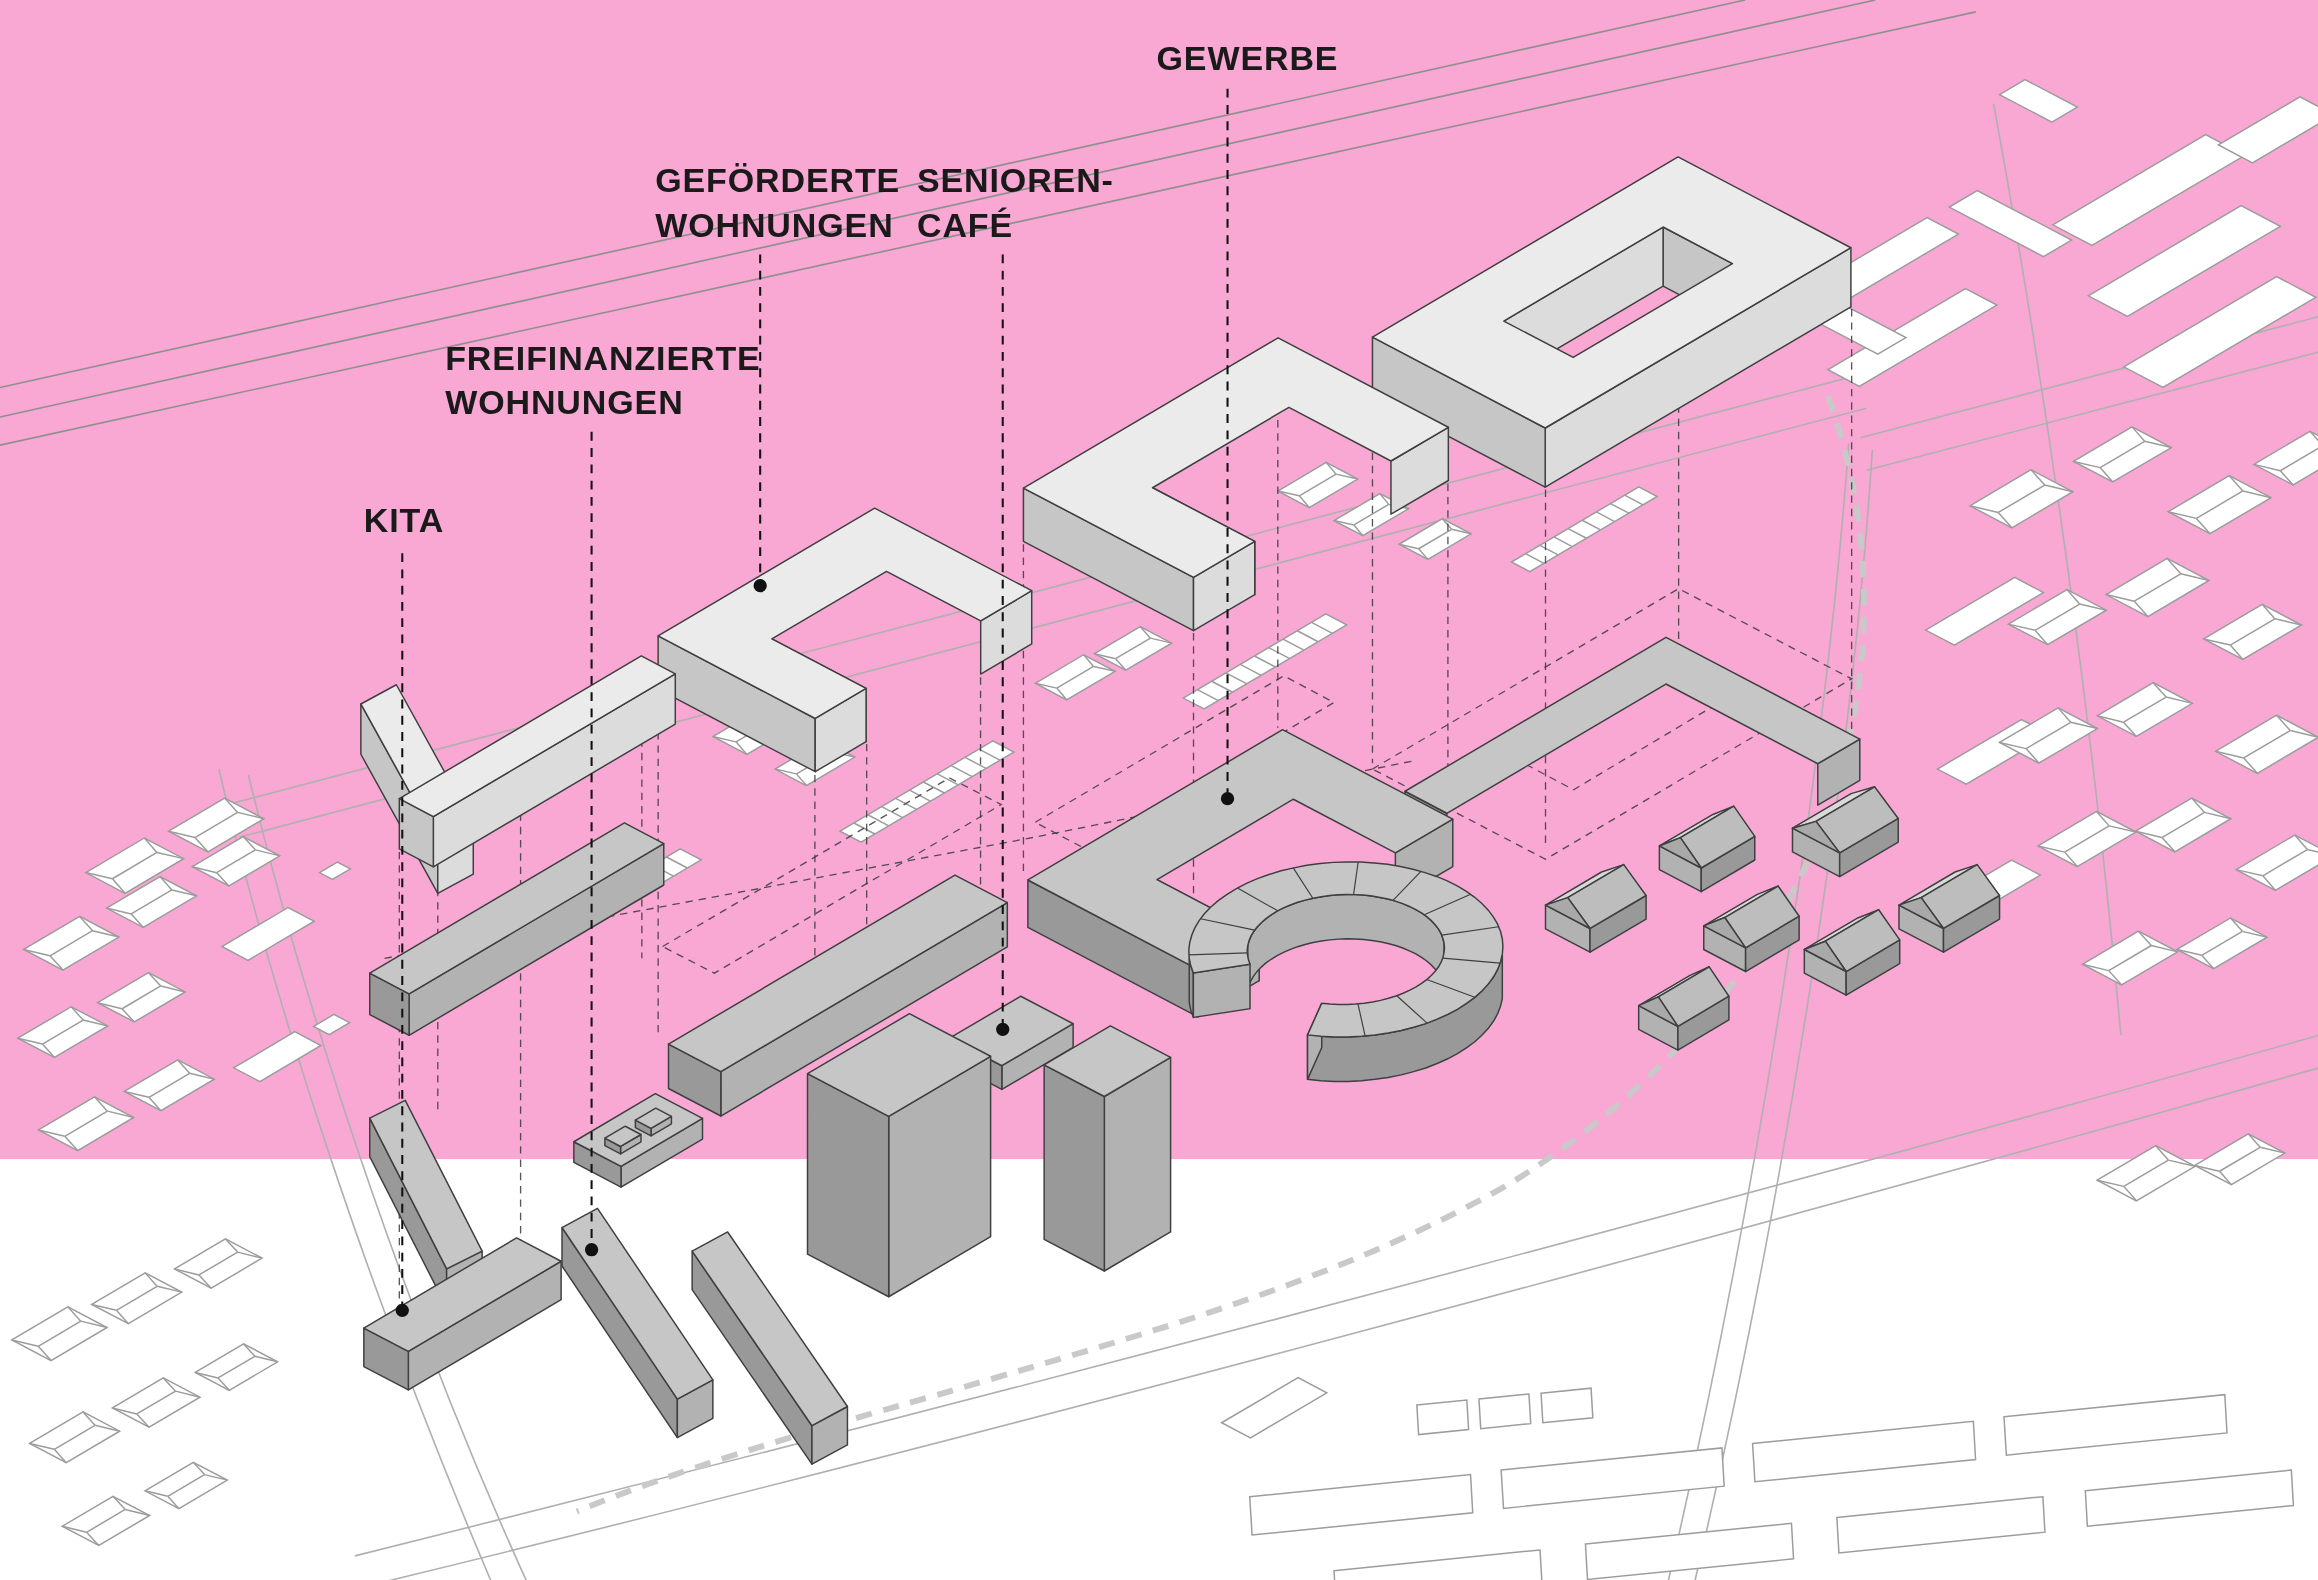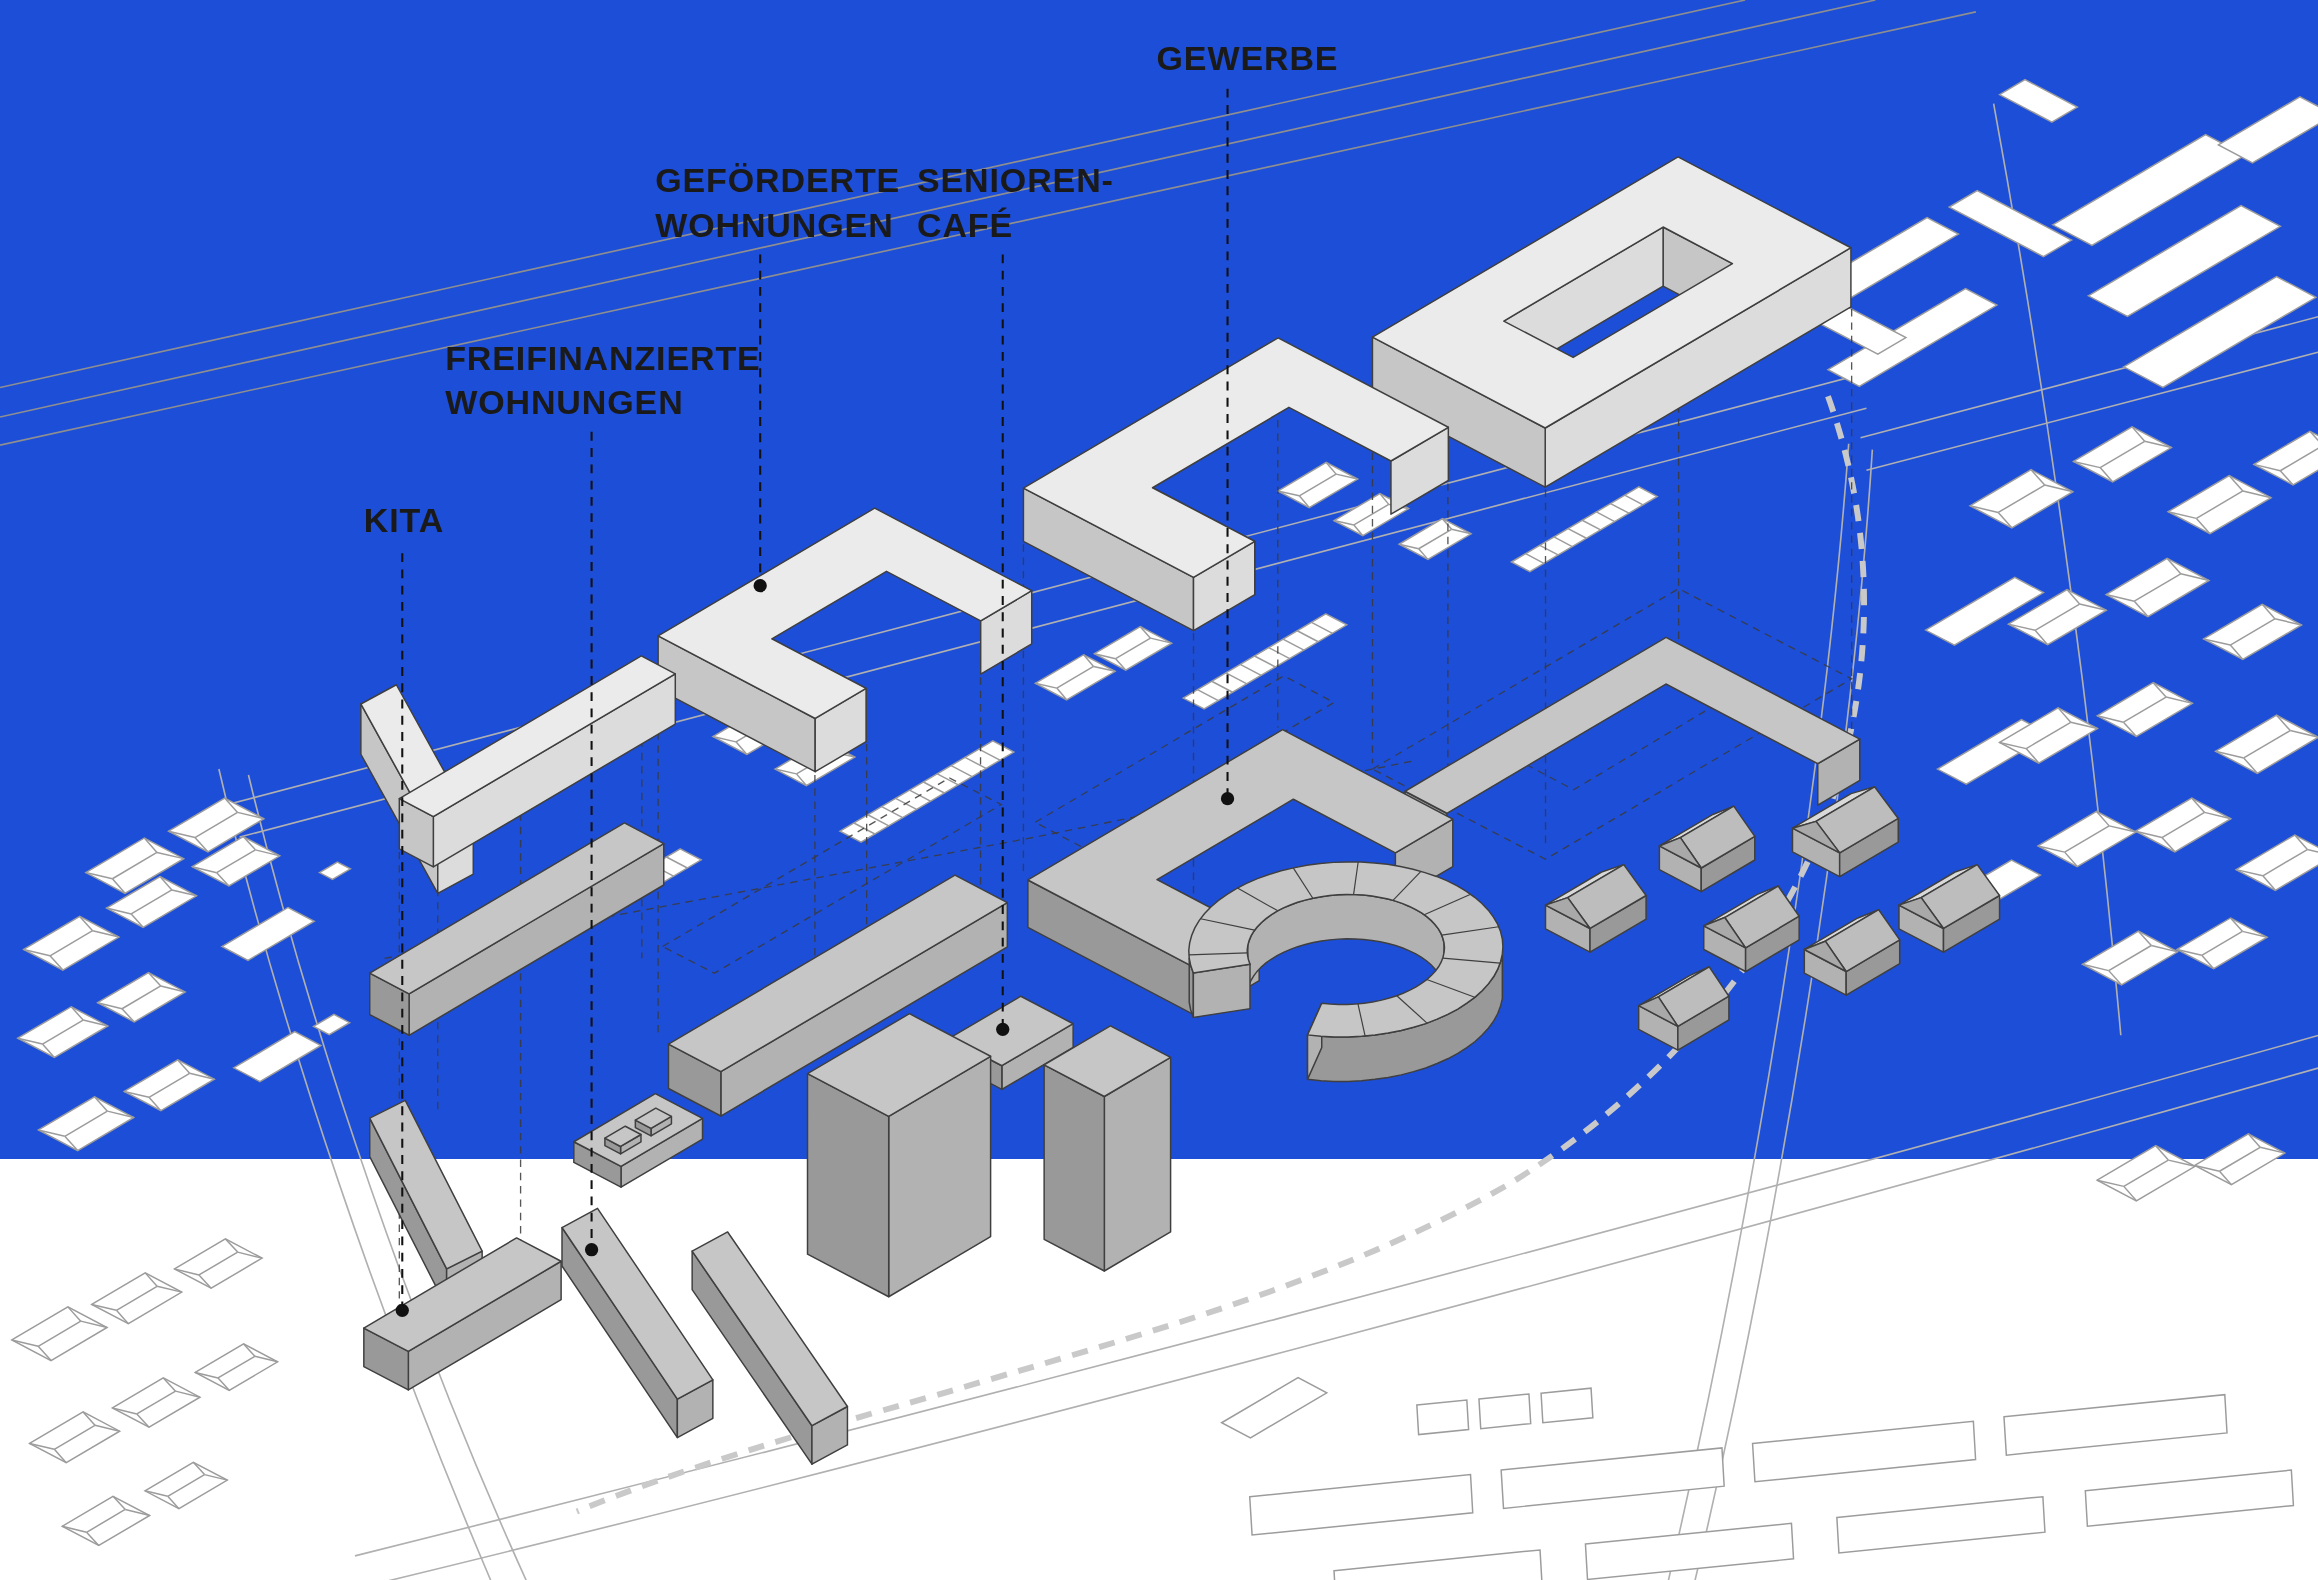--- a/index.html
+++ b/index.html
@@ -1,17 +1,17 @@
 <!DOCTYPE html>
 <html style="font-size:10.5px"><head>
 <meta charset="utf-8">
 <style>
   html,body{margin:0;padding:0;background:#ffffff;}
   body{width:2319px;height:1581px;overflow:hidden;}
-  #stage{width:2319px;height:1159px;position:relative;background:#1d4ed8;}
+  #stage{width:2319px;height:1159px;position:relative;background:#f9a8d4;}
   svg{display:block;}
   text.lbl{font-family:"Liberation Sans",sans-serif;font-weight:700;font-size:23px;fill:#1a1a1a;letter-spacing:.6px;}
   .leader{stroke:#111;stroke-width:1.4;stroke-dasharray:6 5;fill:none;}
   .ldot{fill:#111;stroke:none;}
   .proj{stroke:#3a3a3a;stroke-width:.9;stroke-dasharray:5 4;fill:none;opacity:.85;}
   .road{stroke:#b0b0b0;stroke-width:1.1;fill:none;}
   .rail{stroke:#8f8f8f;stroke-width:1.1;fill:none;}
   .gpath{stroke:#c9c9c9;stroke-width:4;stroke-dasharray:11 8;fill:none;}
   .ctx{stroke:#9c9c9c;stroke-width:1;fill:#ffffff;}
   .ctxl{stroke:#9c9c9c;stroke-width:1;fill:none;}

